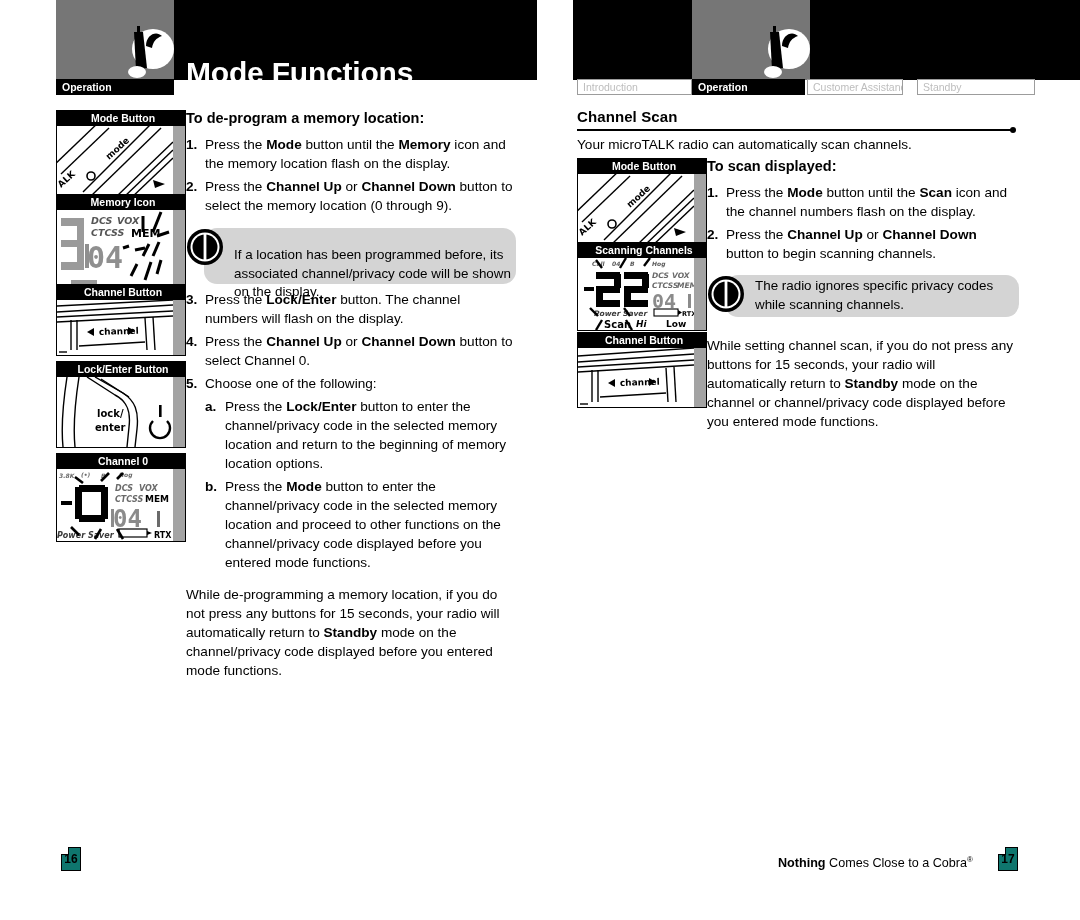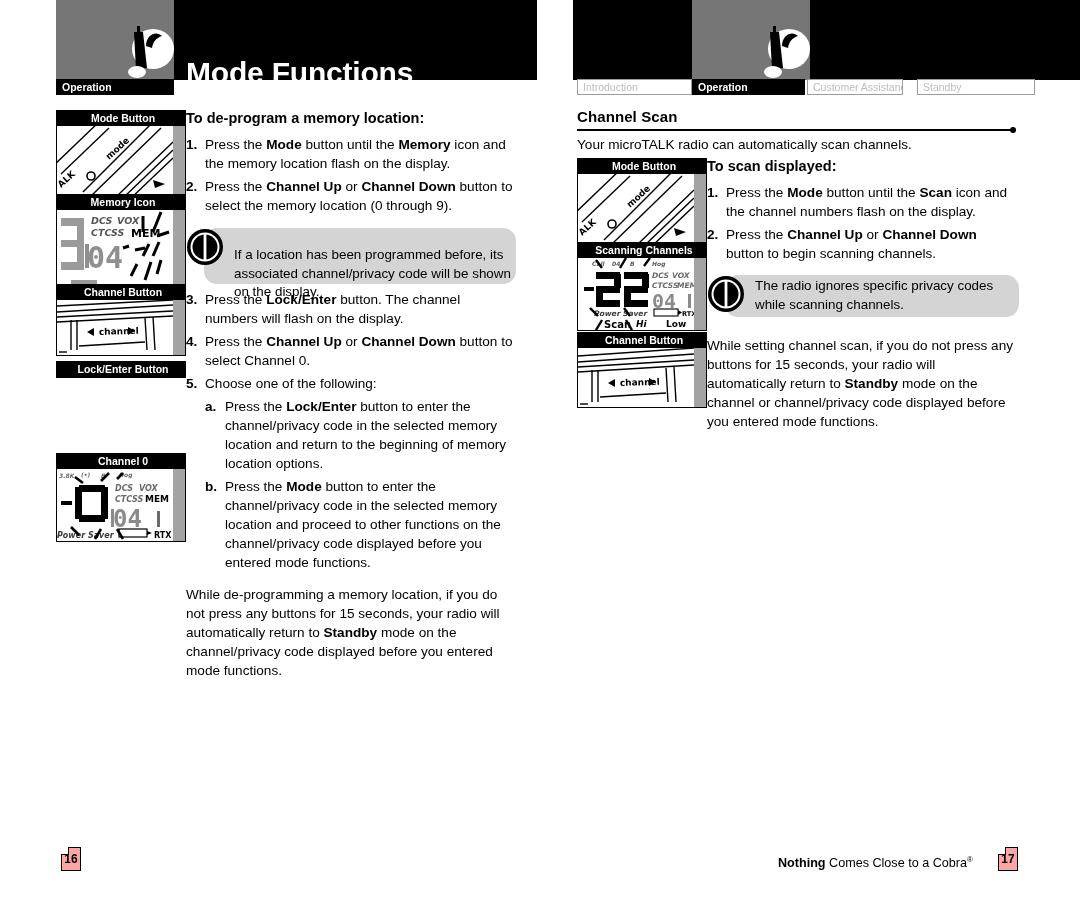--- a/index.html
+++ b/index.html
@@ -56,21 +56,21 @@
   b{font-weight:bold;}
 
   
   .note{position:relative;}
   .note-bg{position:absolute;left:18px;top:0;background:#d4d4d4;border-radius:13px;}
   .note-icon{position:absolute;left:0;top:0;width:38px;height:38px;}
   .note-text{position:relative;font-size:13.4px;line-height:18.6px;padding-left:48px;}
 
   
   .pagenum{position:absolute;width:20px;height:24px;border:1.4px solid #000;box-sizing:border-box;
-    font-size:12px;font-weight:bold;text-align:center;line-height:23px;background:#fca5a5;}
+    font-size:12px;font-weight:bold;text-align:center;line-height:23px;background:#0f766e;}
   .pagenum .fold{position:absolute;left:-1px;top:-1px;width:7px;height:7px;background:#fff;
      border-right:1.4px solid #000;border-bottom:1.4px solid #000;}
   .tagline{position:absolute;font-size:12.6px;line-height:16px;white-space:nowrap;}
 </style>
 </head>
 <body>
 
 <div class="page">
 
   <div class="band"></div>
@@ -188,20 +188,40 @@
         </g>
         <path d="M30 32 L37 28 L37 36 Z" fill="#000"></path>
         <path d="M78 31 L71 27 L71 35 Z" fill="#000"></path>
         <text x="42" y="35" fill="#000" font-family="DejaVu Sans, sans-serif" font-size="9" font-weight="bold" transform="rotate(-2 42 35)">channel</text>
       </svg>
     </div>
   </div>
 
   <div class="figbox" style="left:56px;top:361px;">
     <div class="figcap">Lock/Enter Button</div>
+    <div class="figart" style="height:70px;">
+      <svg width="116" height="70" viewBox="0 0 116 70">
+        <rect width="116" height="70" fill="#fff"></rect>
+        <g stroke="#000" stroke-width="1.4" fill="none">
+          <path d="M10 0 C6 26 4 50 6 70"></path>
+            <path d="M22 0 C18 26 16 50 18 70"></path>
+          <path d="M30 0 L58 18 C70 24 74 34 72 50 L70 70"></path>
+          <path d="M38 0 L66 16 C78 24 82 34 80 52 L78 70"></path>
+          <path d="M44 2 L72 20"></path>
+        </g>
+        <g fill="#000" font-family="DejaVu Sans, sans-serif" font-size="10" font-weight="bold">
+          <text x="40" y="40">lock/</text>
+            <text x="38" y="54">enter</text>
+        </g>
+        <g stroke="#000" stroke-width="2.4" fill="none">
+          <path d="M96 44 A10 10 0 1 0 110 44"></path>
+        </g>
+        <rect x="102" y="28" width="2.6" height="12" fill="#000"></rect>
+      </svg>
+    </div>
   </div>
 
   <div class="figbox" style="left:56px;top:453px;">
     <div class="figcap">Channel 0</div>
     <div class="figart" style="height:72px;">
       <svg width="116" height="72" viewBox="0 0 116 72">
         <rect width="116" height="72" fill="#fff"></rect>
         <g fill="#6a6a6a" font-family="DejaVu Sans, sans-serif" font-size="6" font-weight="bold" font-style="italic">
           <text x="2" y="9">3.8K</text>
             <text x="24" y="8">(•)</text>

